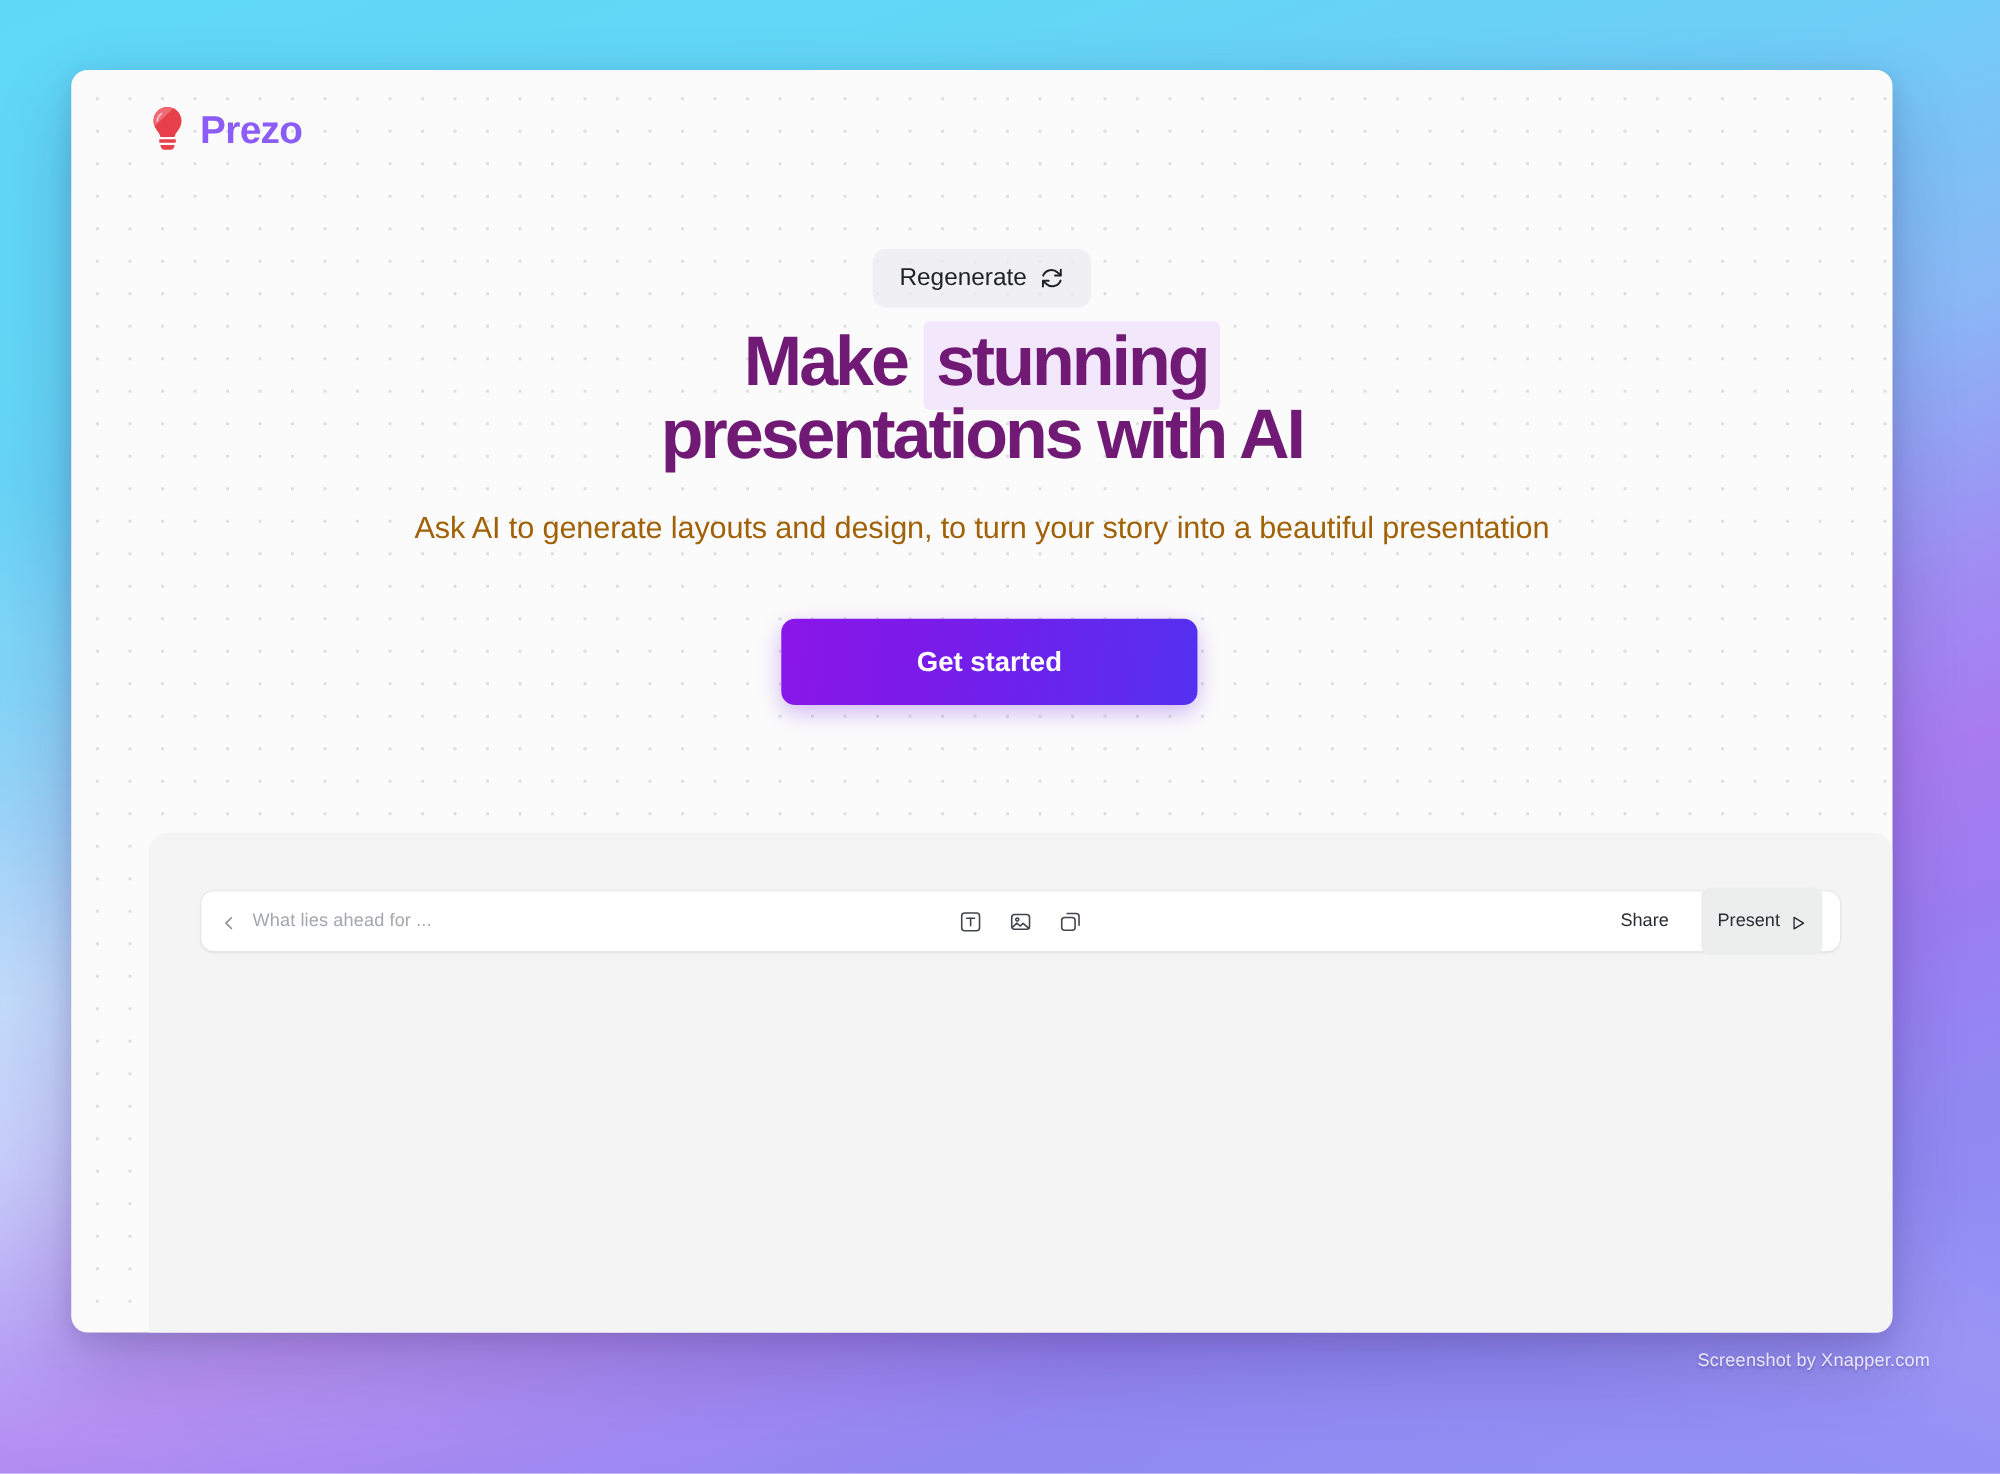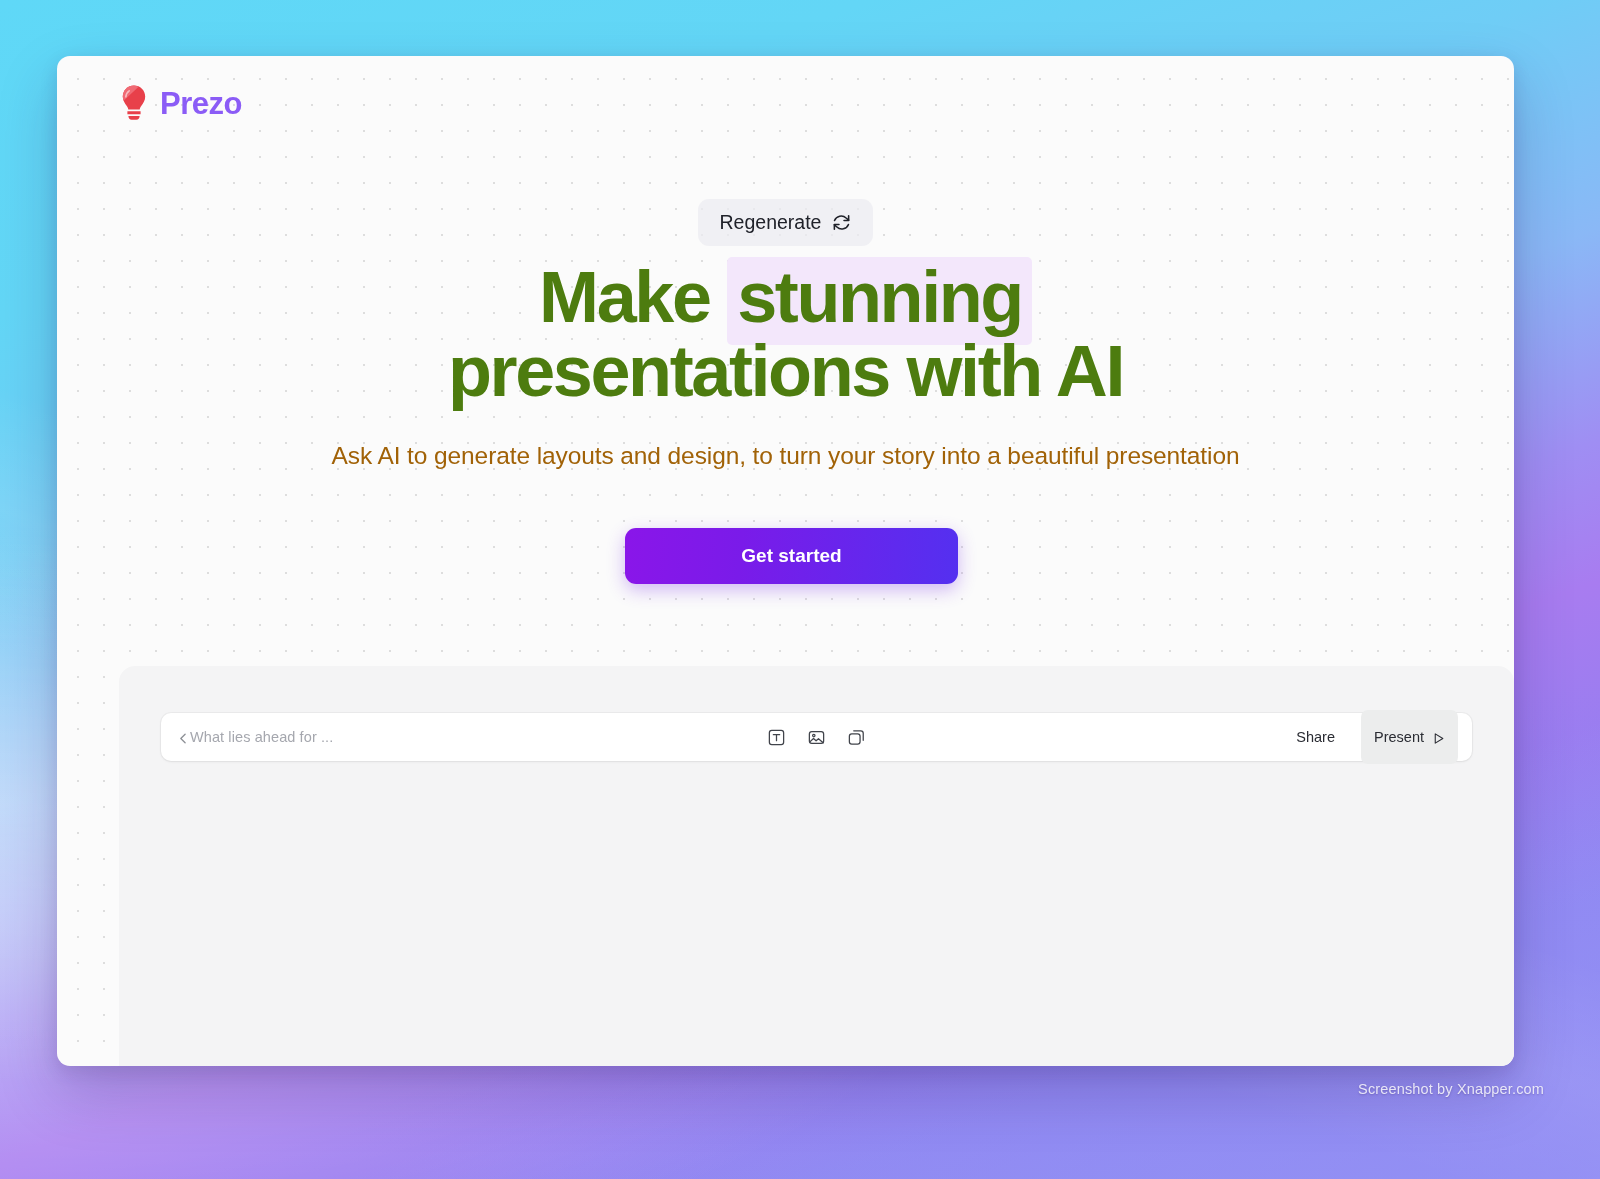--- a/index.html
+++ b/index.html
@@ -93,46 +93,46 @@
     color: #20222a; font-size: 19.5px;
     margin-top: 47px;
     cursor: pointer;
     border: none;
     font-family: "Liberation Sans", sans-serif;
   }
   .refresh-icon { width: 19px; height: 19px; display:block; }
 
   #headline {
     margin-top: 14px;
-    font-size: 72px;
+    font-size: 56px;
     line-height: 1.03;
     font-weight: bold;
     letter-spacing: -2.4px;
-    color: #4d7c0f;
+    color: #701a75;
     font-family: "Liberation Sans", sans-serif;
   }
   #headline .hl {
     background: #f3e7fb;
     padding: 0 10px 8px 10px;
     border-radius: 5px;
     box-decoration-break: clone;
     -webkit-box-decoration-break: clone;
   }
   #subheadline {
     margin-top: 34px;
     font-size: 24.5px;
     color: #a16207;
     letter-spacing: -.1px;
   }
   #get-started-btn {
     margin-top: 58px;
-    width: 333px; height: 56px;
+    width: 333px; height: 69px;
     border: none; border-radius: 11px;
     background: linear-gradient(95deg, #8a16e9 0%, #7a1be9 35%, #5430f0 100%);
-    color: #fff; font-size: 19px; font-weight: bold;
+    color: #fff; font-size: 22px; font-weight: bold;
     font-family: "Liberation Sans", sans-serif;
     cursor: pointer;
     box-shadow: 0 6px 18px rgba(110,30,230,.30);
     margin-left: 12px;
   }
 
   
   #editor-panel {
     position: absolute;
     left: 62px; right: 0; top: 610px; bottom: -10px;
@@ -142,21 +142,21 @@
   }
   #editor-toolbar {
     position: absolute;
     left: 42px; right: 42px; top: 47px; height: 48px;
     background: #ffffff;
     border-radius: 10px;
     box-shadow: 0 1px 3px rgba(0,0,0,.06), 0 0 0 1px rgba(0,0,0,.035);
     display: flex; align-items: center;
     padding: 0 14px 0 16px;
   }
-  #toolbar-left { display: flex; align-items: flex-end; flex: 0 0 auto; }
+  #toolbar-left { display: flex; align-items: flex-end; gap: 12px; flex: 0 0 auto; }
   .chev-left { width: 13px; height: 13px; display:block; }
   #doc-title {
     font-size: 14.5px; color: #a5a7ae; letter-spacing: .1px;
     font-family: "Liberation Sans", sans-serif;
   }
   #toolbar-center {
     position: absolute; left: 0; right: 0;
     display: flex; justify-content: center; align-items: center; gap: 21px;
     pointer-events: none;
   }

